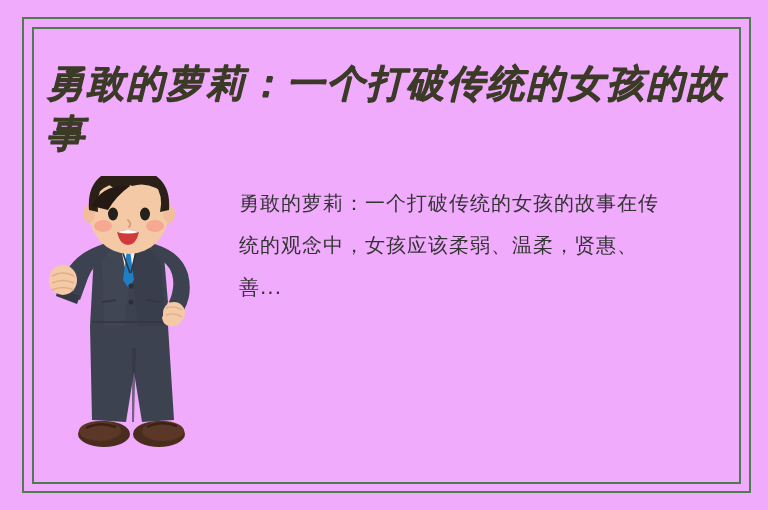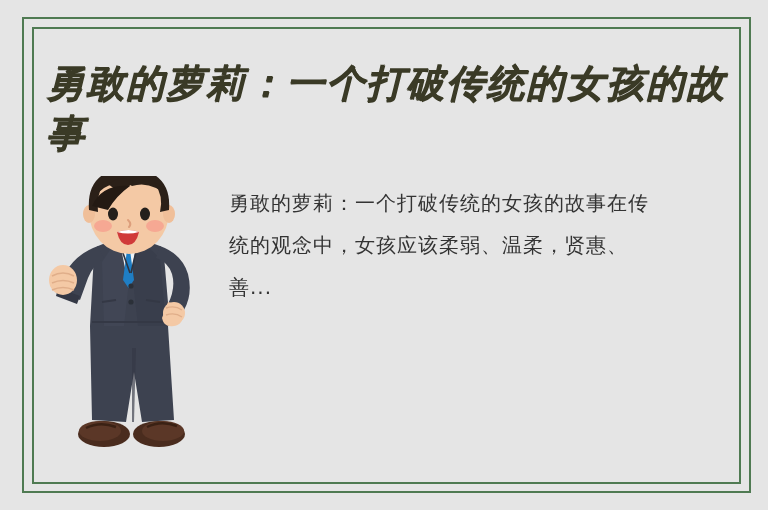--- a/index.html
+++ b/index.html
@@ -10,21 +10,21 @@
     width: 768px;
     height: 510px;
     overflow: hidden;
     font-family: "Liberation Sans", sans-serif;
   }
 
   #card {
     position: relative;
     width: 768px;
     height: 510px;
-    background: #e5e5e5;
+    background: #f0abfc;
     box-sizing: border-box;
   }
 
   
   .frame-outer {
     position: absolute;
     left: 22px;
     top: 17px;
     width: 729px;
     height: 476px;
@@ -62,20 +62,21 @@
 
   
   #body-row {
     position: absolute;
     left: 46px;
     top: 176px;
     width: 694px;
     height: 310px;
     display: flex;
     align-items: flex-start;
+    gap: 10px;
   }
 
   #illustration {
     position: relative;
     width: 165px;
     height: 310px;
     flex: 0 0 165px;
   }
 
   #excerpt {

